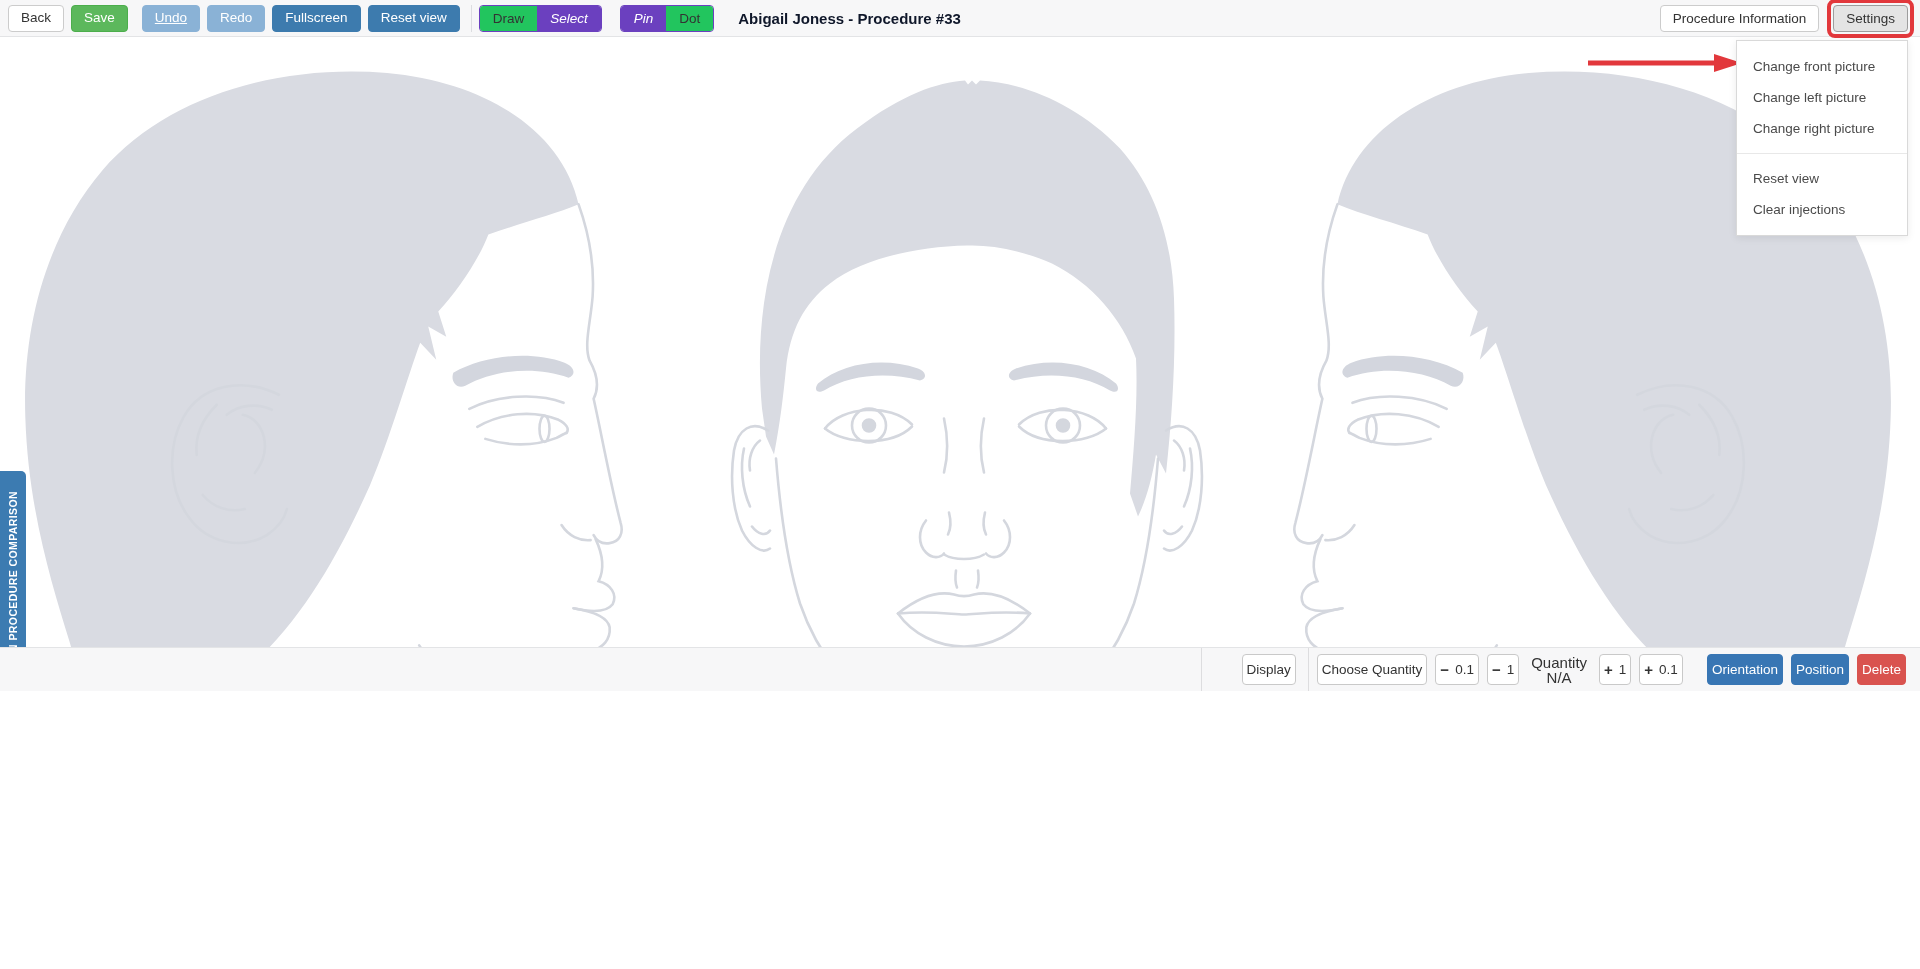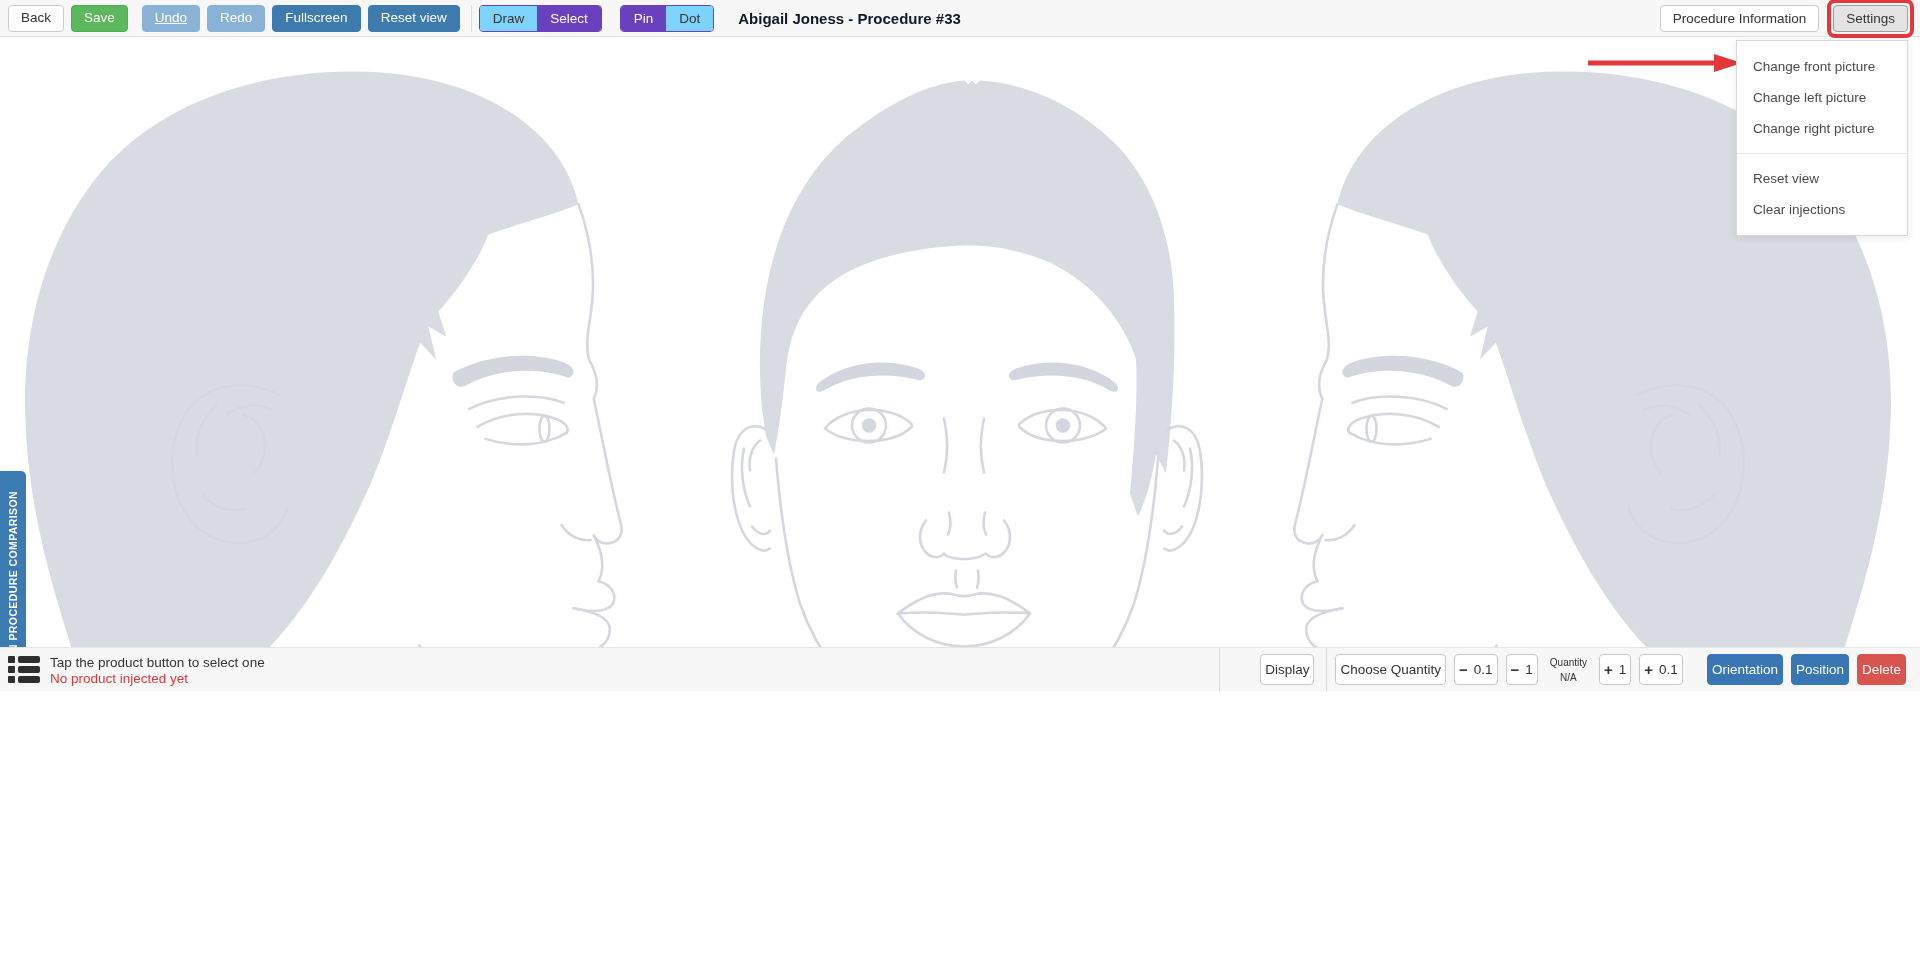--- a/index.html
+++ b/index.html
@@ -13,22 +13,22 @@
        padding:0 12px;border-radius:4px;font-size:13.5px;border:1px solid transparent;
        cursor:pointer;box-sizing:border-box;white-space:nowrap;line-height:1;}
   .btn-default{background:#fff;border-color:#ccc;color:#333;}
   .btn-green{background:#5cb85c;border-color:#4cae4c;color:#fff;}
   .btn-blue{background:#3d7bae;border-color:#3d7bae;color:#fff;}
   .btn-blue-light{background:#8ab2d6;border-color:#8ab2d6;color:#fff;}
   .gap7{margin-left:7px;} .gap14{margin-left:14px;text-decoration:underline;} .gap18{margin-left:18px;}
   .tdiv{width:1px;height:27px;background:#dcdde0;margin-left:11px;}
   .seg{display:inline-flex;border:1px solid #6b40bf;border-radius:4px;overflow:hidden;height:27px;box-sizing:border-box;}
   .seg-item{height:100%;display:flex;align-items:center;padding:0 13px;font-size:13.5px;cursor:pointer;}
-  .seg-on{background:#6b40bf;color:#fff;}
-  .seg-off{background:#7dd3fc;color:#333;}
+  .seg-on{background:#6b40bf;color:#fff;font-style:italic;}
+  .seg-off{background:#22c55e;color:#333;}
   .title{font-size:15px;font-weight:bold;color:#0f172a;margin-left:24px;}
   .topbar-right{position:absolute;right:6px;top:0;height:37px;display:flex;align-items:center;}
   .settings-wrap{margin-left:8px;padding:2px;border:4px solid #e2383c;border-radius:8px;}
   .btn-settings{background:#e4e4e4;border-color:#9d9d9d;color:#333;}
 
   
   .menu{position:absolute;top:40px;right:12px;width:170px;background:#fff;border:1px solid #d9d9d9;
         box-shadow:0 2px 8px rgba(0,0,0,.08);padding:10px 0;z-index:40;}
   .menu-item{padding:8px 16px;font-size:13.5px;color:#4a4a4a;cursor:pointer;white-space:nowrap;}
   .menu-divider{height:1px;background:#e8e8e8;margin:9px 0;}
@@ -53,21 +53,21 @@
   .bottombar{position:absolute;left:0;right:0;bottom:0;height:44px;background:#f7f7f8;
              border-top:1px solid #e3e4e6;box-sizing:border-box;z-index:30;}
   .product-hint{position:absolute;left:8px;top:7px;display:flex;gap:10px;align-items:flex-start;}
   .hint-line1{font-size:13.5px;color:#333;line-height:16px;}
   .hint-line2{font-size:13.5px;color:#e13538;line-height:16px;}
   .bottom-right{position:absolute;right:14px;top:6px;display:flex;align-items:center;gap:8px;height:31px;}
   .bbtn{height:31px;padding:0 4px;background:#fff;border:1px solid #c9c9c9;border-radius:4px;
         font-size:13.5px;color:#333;display:inline-flex;align-items:center;gap:6px;cursor:pointer;
         box-sizing:border-box;white-space:nowrap;line-height:1;}
   .glyph{font-weight:bold;font-size:15px;}
-  .qty-label{font-size:10px;color:#333;text-align:center;line-height:15px;margin:0 4px;}
+  .qty-label{font-size:15px;color:#333;text-align:center;line-height:15px;margin:0 4px;}
   .bbtn-blue{background:#3876b4;border-color:#3876b4;color:#fff;}
   .bbtn-red{background:#d9534f;border-color:#d9534f;color:#fff;}
   .bdiv{width:1px;height:44px;background:#dddddf;flex:0 0 auto;}
   .ml40{margin-left:32px;} .mr12{margin-right:4px;} .ml16{margin-left:16px;}
 </style>
 </head>
 <body>
 
 <div class="app">
 
@@ -204,36 +204,20 @@
     <div class="menu-item">Clear injections</div>
   </div>
 
   <svg class="arrow" width="156" height="20" viewBox="0 0 156 20">
     <line x1="2" y1="10" x2="130" y2="10" stroke="#e2383c" stroke-width="5"></line>
     <polygon points="128,1 156,10 128,19" fill="#e2383c"></polygon>
   </svg>
 
   <div class="bottombar">
 
-    <div class="product-hint">
-      <svg width="32" height="30" viewBox="0 0 32 30">
-        <g fill="#2e2e2e">
-          <rect x="0" y="1" width="7" height="7" rx="1"></rect>
-            <rect x="10" y="1" width="22" height="7" rx="2"></rect>
-          <rect x="0" y="11" width="7" height="7" rx="1"></rect>
-            <rect x="10" y="11" width="22" height="7" rx="2"></rect>
-          <rect x="0" y="21" width="7" height="7" rx="1"></rect>
-            <rect x="10" y="21" width="22" height="7" rx="2"></rect>
-        </g>
-      </svg>
-      <div>
-        <div class="hint-line1">Tap the product button to select one</div>
-        <div class="hint-line2">No product injected yet</div>
-      </div>
-    </div>
 
     <div class="bottom-right">
       <div class="bdiv"></div>
       <button class="bbtn ml40 mr12">Display</button>
       <div class="bdiv"></div>
       <button class="bbtn">Choose Quantity</button>
 
       <button class="bbtn">
         <span class="glyph">−</span>
         <span>0.1</span>

